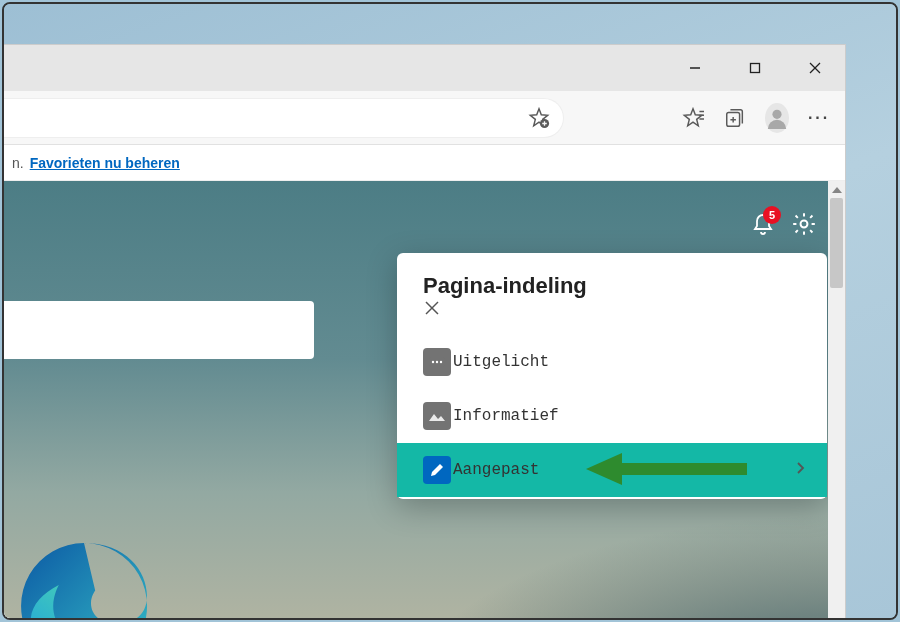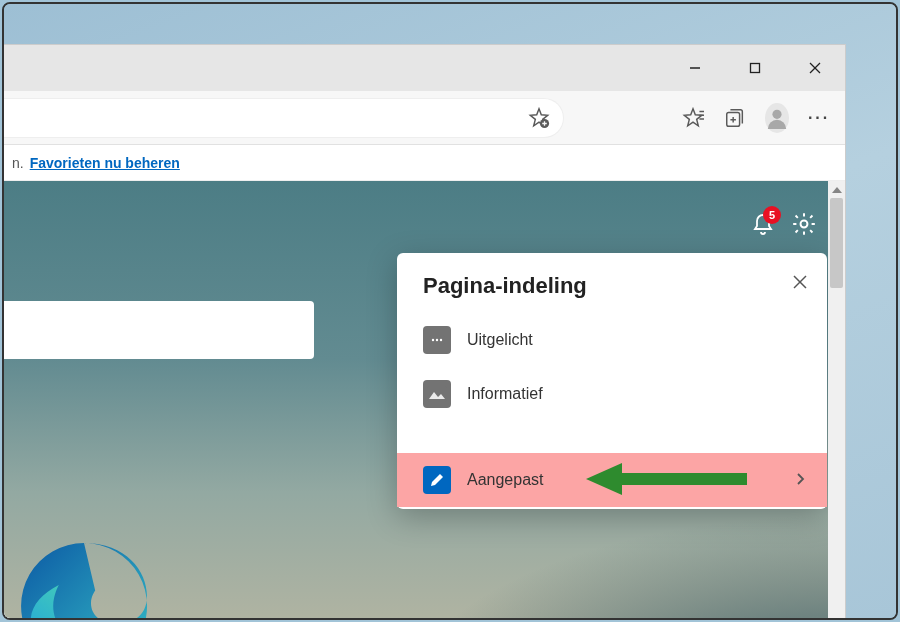--- a/index.html
+++ b/index.html
@@ -172,43 +172,44 @@
     background: #fff;
     border-radius: 6px;
     box-shadow: 0 8px 30px rgba(0,0,0,.25);
     padding: 20px 0 2px 0;
   }
   .popup-header {
     display: flex;
     justify-content: space-between;
     align-items: flex-start;
     padding: 0 18px 14px 26px;
+    flex-direction: column;
   }
   .popup-title {
     font-size: 22px;
     font-weight: 600;
     color: #222;
   }
   .close-btn {
     font-size: 16px;
     color: #555;
     padding: 2px;
   }
   .menu-item {
     display: flex;
     align-items: center;
     padding: 13px 26px;
     font-size: 16px;
     color: #333;
-    gap: 16px;
+    gap: 2px;
     position: relative;
+    font-family: Liberation Mono, monospace;
   }
   .menu-item.selected {
-    background: #fca5a5;
-    margin-top: 32px;
+    background: #14b8a6;
   }
   .menu-icon-box {
     width: 28px;
     height: 28px;
     border-radius: 4px;
     display: flex;
     align-items: center;
     justify-content: center;
   }
   .menu-icon-box.blue { background: #0067c0; color: #fff; }

